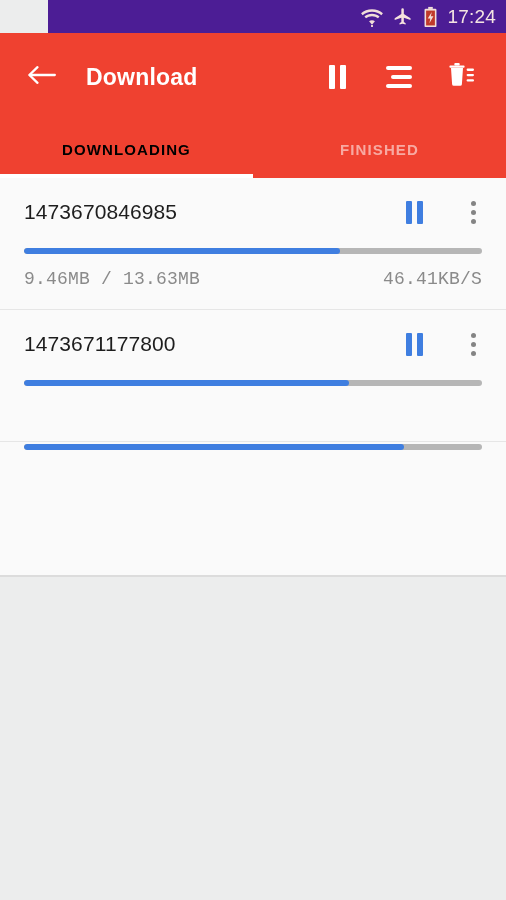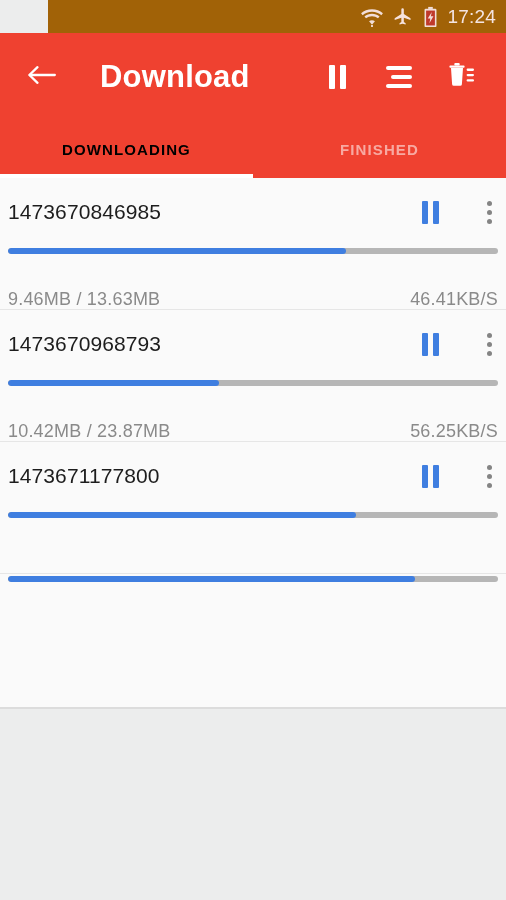--- a/index.html
+++ b/index.html
@@ -6,21 +6,21 @@
   html, body {
     width:506px; height:900px;
     font-family:"Liberation Sans", sans-serif;
     background:#eceded;
     overflow:hidden;
   }
   #app { position:relative; width:506px; height:900px; }
 
   
   .statusbar {
-    height:33px; background:#a16207;
+    height:33px; background:#4c1d95;
     display:flex; align-items:center; justify-content:flex-end;
     padding-right:10px; gap:9px;margin-left:48px;
   }
   .statusbar .sicon { display:flex; align-items:center; }
   .status-time {
     color:#f4e4e2; font-size:19px; letter-spacing:0.2px;
     line-height:1; padding-bottom:1px;
   }
 
   
@@ -29,22 +29,22 @@
     position:relative;
   }
   .appbar-top {
     height:88px; display:flex; align-items:center; padding:0 16px;
   }
   .back-btn {
     width:44px; height:44px; display:flex; align-items:center; justify-content:center;
     margin-left:4px; cursor:pointer;
   }
   .app-title {
-    color:#ffffff; font-size:31px; font-weight:bold;
-    margin-left:36px; letter-spacing:0.2px;
+    color:#ffffff; font-size:23px; font-weight:bold;
+    margin-left:22px; letter-spacing:0.2px;
   }
   .appbar-actions {
     margin-left:auto; display:flex; align-items:center; gap:28px; padding-right:12px;
   }
   .act {
     width:34px; height:36px; display:flex; align-items:center; justify-content:center;
     cursor:pointer;
   }
   .pause-bars { display:flex; gap:5px; }
   .pause-bars i { display:block; width:6px; height:24px; background:#fff; border-radius:1px; }
@@ -64,21 +64,21 @@
   }
   .tab.active { color:#000000; }
   .tab.inactive { color:rgba(255,255,255,0.55); }
   .tab-indicator {
     position:absolute; left:0; bottom:0; width:253px; height:4px; background:#ffffff;
   }
 
   
   .list { background:#fafafa; }
   .dl-item {
-    position:relative; height:132px; padding:0 8px;
+    position:relative; height:132px; padding:0 24px;
     border-bottom:1px solid #e6e6e6;
     background:#fafafa;
   }
   .dl-item:last-child { border-bottom:1px solid #dcdcdc; }
   .dl-row-top {
     display:flex; align-items:center; height:68px;
   }
   .dl-name {
     font-size:21px; color:#1d1d1d; letter-spacing:0.1px; flex:1;
     white-space:nowrap; overflow:hidden; text-overflow:ellipsis;
@@ -98,21 +98,22 @@
   .overflow-btn i { display:block; width:5px; height:5px; border-radius:50%; background:#848484; }
 
   .progress-track {
     height:6px; background:#b6b6b6; border-radius:3px; overflow:hidden;
     margin-top:2px;
   }
   .progress-fill { height:100%; background:#3f7ee0; border-radius:3px; }
 
   .dl-row-bottom {
     display:flex; align-items:flex-start; justify-content:space-between;
-    margin-top:35px;
+    margin-top:15px;
+    font-family:Liberation Mono, monospace;
   }
   .dl-size, .dl-speed { font-size:18px; color:#8a8a8a; letter-spacing:0.2px; }
 
   .list-footer { background:#eceded; height:178px; border-top:1px solid #dcdcdc; }
 </style>
 </head>
 <body>
 
 <div id="app">
 
@@ -210,45 +211,20 @@
       </div>
       <div class="progress-track">
         <div class="progress-fill" style="width: 69%;"></div>
       </div>
       <div class="dl-row-bottom">
         <div class="dl-size">9.46MB / 13.63MB</div>
         <div class="dl-speed">46.41KB/S</div>
       </div>
     </div>
 
-    <div class="dl-item">
-      <div class="dl-row-top">
-        <div class="dl-name">1473670968793</div>
-        <div class="dl-actions">
-          <div class="state-btn">
-            <span class="state-pause">
-                <i></i>
-                <i></i>
-              </span>
-          </div>
-          <div class="overflow-btn">
-            <i></i>
-              <i></i>
-              <i></i>
-          </div>
-        </div>
-      </div>
-      <div class="progress-track">
-        <div class="progress-fill" style="width: 43%;"></div>
-      </div>
-      <div class="dl-row-bottom">
-        <div class="dl-size">10.42MB / 23.87MB</div>
-        <div class="dl-speed">56.25KB/S</div>
-      </div>
-    </div>
 
     <div class="dl-item">
       <div class="dl-row-top">
         <div class="dl-name">1473671177800</div>
         <div class="dl-actions">
           <div class="state-btn">
             <span class="state-pause">
                 <i></i>
                 <i></i>
               </span>

